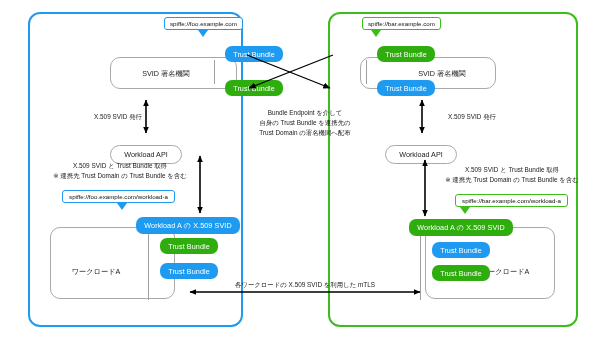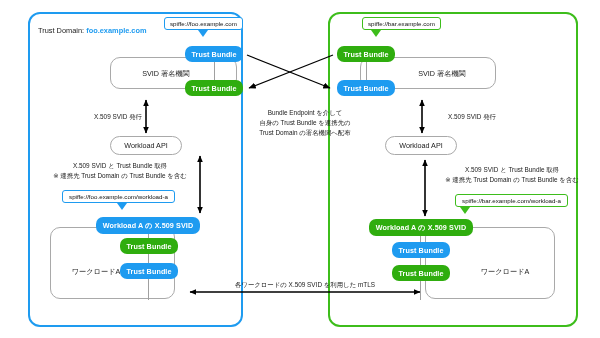--- a/index.html
+++ b/index.html
@@ -20,29 +20,29 @@
   .domain-label .dn.blue{color:#1e9bf0;}
   .domain-label .dn.green{color:#3dbd1b;}
 
   
   .roundbox{border:1px solid #a9a9a9;border-radius:10px;background:#fff;}
   .roundbox-label{position:absolute;font-size:7.2px;color:#1a1a1a;
     white-space:nowrap;text-align:center;}
 
   
   .pill{border-radius:7px;display:flex;align-items:center;justify-content:center;
-        color:#ffffff;font-weight:bold;font-size:7.2px;letter-spacing:.1px;
-        white-space:nowrap;}
+        color:#ffffff;font-weight:normal;font-size:7.2px;letter-spacing:.1px;
+        white-space:nowrap;margin-left:40px;}
   .pill.blue{background:#1e9bf0;}
   .pill.green{background:#2fad0e;}
 
   
   .oval{border:1px solid #a9a9a9;border-radius:999px;background:#fff;
         display:flex;align-items:center;justify-content:center;
-        font-size:7.2px;color:#1a1a1a;white-space:nowrap;}
+        font-size:7.2px;color:#1a1a1a;white-space:nowrap;margin-top:9px;}
 
   
   .callout{border:1.4px solid;border-radius:3px;background:#fff;
            display:flex;align-items:center;justify-content:center;
            font-size:6.2px;color:#111;white-space:nowrap;padding:0 3px;}
   .callout.blue{border-color:#1e9bf0;}
   .callout.green{border-color:#3dbd1b;}
   .tail{position:absolute;width:0;height:0;border-left:5px solid transparent;
         border-right:5px solid transparent;}
   .tail.blue{border-top:7px solid #1e9bf0;}
@@ -61,23 +61,20 @@
   svg.arrows{position:absolute;left:0;top:0;width:600px;height:338px;
              overflow:visible;pointer-events:none;}
 </style>
 </head>
 <body>
 
 <div id="stage">
 
   <div class="abs domain blue" style="left:28px;top:12px;width:215px;height:315px;"></div>
 
-  <div class="abs domain-label" style="left:38px;top:26px;">
-    <span>Trust Domain: </span><span class="dn blue">foo.example.com</span>
-  </div>
 
   <div class="abs callout blue" style="left:164px;top:17px;width:79px;height:13px;">
     <span>spiffe://foo.example.com</span>
   </div>
   <div class="tail blue" style="left:198px;top:30px;">
       <span class="tail-in"></span>
     </div>
 
   <div class="abs roundbox" style="left:110px;top:57px;width:127px;height:32px;"></div>
   <div class="roundbox-label" style="left:110px;top:69px;width:112px;">SVID 署名機関</div>

